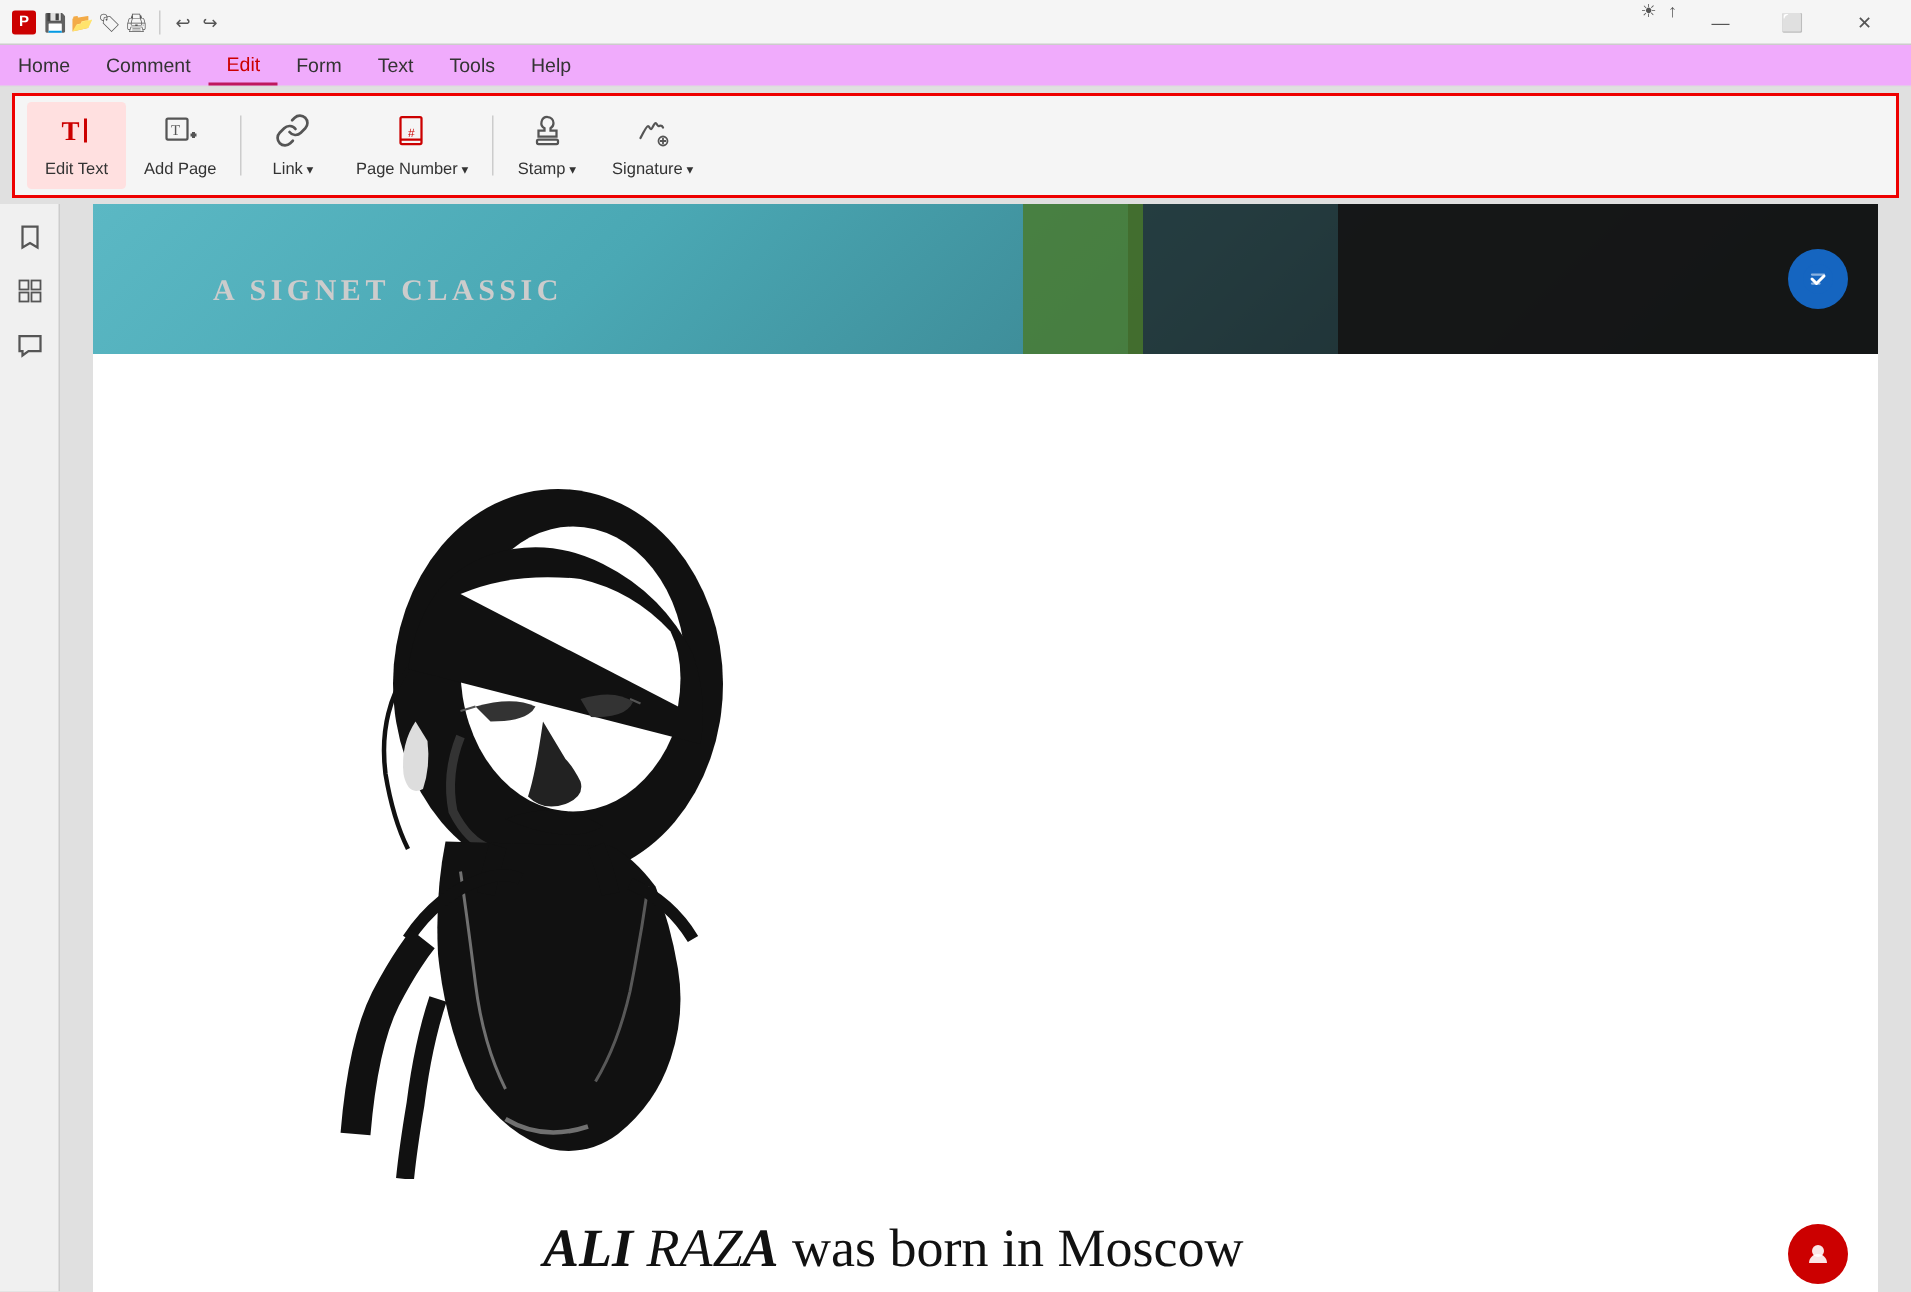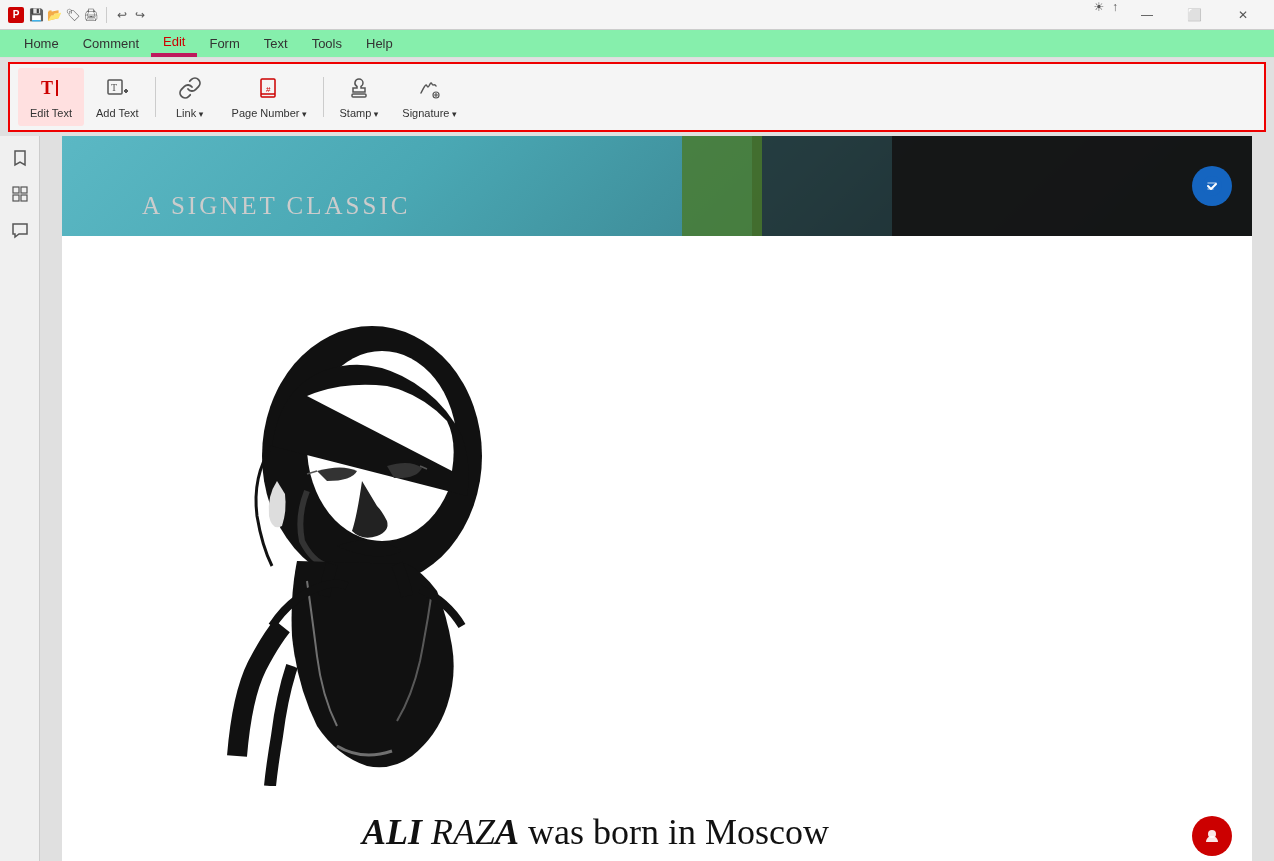--- a/index.html
+++ b/index.html
@@ -39,37 +39,36 @@
     }
     .window-btn {
       width: 46px; height: 30px;
       display: flex; align-items: center; justify-content: center;
       font-size: 12px; color: #555; cursor: pointer;
     }
 
     
     .menu-bar {
       height: 28px;
-      background: #86efac;
+      background: #f0abfc;
       display: flex;
       align-items: center;
       border-bottom: 1px solid #ddd;
-      padding-left: 12px;
     }
     .menu-item {
       padding: 4px 12px;
       font-size: 13px;
       color: #333;
       cursor: pointer;
       height: 100%;
       display: flex; align-items: center;
     }
     .menu-item.active {
       color: #c00;
-      border-bottom: 4px solid #be185d;
+      border-bottom: 2px solid #be185d;
     }
 
     
     .toolbar {
       height: 70px;
       background: #f5f5f5;
       border: 2px solid #e00;
       margin: 4px 8px;
       display: flex;
       align-items: center;
@@ -161,28 +160,28 @@
       width: 1190px;
       height: 100px;
       background: linear-gradient(135deg, #5bb8c4 0%, #4aa8b4 30%, #3d8a96 60%, #2d6a76 80%, #1a4a56 100%);
       display: flex;
       align-items: flex-end;
       padding: 8px 20px;
       position: relative;
       overflow: hidden;
     }
     .page-top-text {
-      font-size: 25px;
-      font-weight: normal;
+      font-size: 20px;
+      font-weight: bold;
       color: #ccc;
       letter-spacing: 3px;
       font-family: serif;
       position: absolute;
       left: 80px;
-      bottom: 16px;
+      bottom: 30px;
     }
     .page-top-dark {
       position: absolute;
       right: 0;
       top: 0;
       width: 500px;
       height: 100%;
       background: #1a1a1a;
       opacity: 0.7;
     }
@@ -332,21 +331,21 @@
 
   <div class="toolbar-item">
     <div class="toolbar-icon">
       <svg width="24" height="24" viewBox="0 0 24 24" fill="none">
         <rect x="3" y="4" width="14" height="14" rx="1" stroke="#555" stroke-width="1.5" fill="none"></rect>
         <text x="6" y="15" font-size="10" fill="#555" font-family="serif">T</text>
         <line x1="19" y1="15" x2="23" y2="15" stroke="#555" stroke-width="2"></line>
         <line x1="21" y1="13" x2="21" y2="17" stroke="#555" stroke-width="2"></line>
       </svg>
     </div>
-    <div class="toolbar-label">Add Text</div>
+    <div class="toolbar-label">Add Page</div>
   </div>
 
 
   <div class="toolbar-divider"></div>
 
   <div class="toolbar-item">
     <div class="toolbar-icon">
       <svg width="24" height="24" viewBox="0 0 24 24" fill="none">
         <path d="M10 13a5 5 0 007.54.54l3-3a5 5 0 00-7.07-7.07l-1.72 1.71" stroke="#555" stroke-width="1.8" stroke-linecap="round"></path>
         <path d="M14 11a5 5 0 00-7.54-.54l-3 3a5 5 0 007.07 7.07l1.71-1.71" stroke="#555" stroke-width="1.8" stroke-linecap="round"></path>

